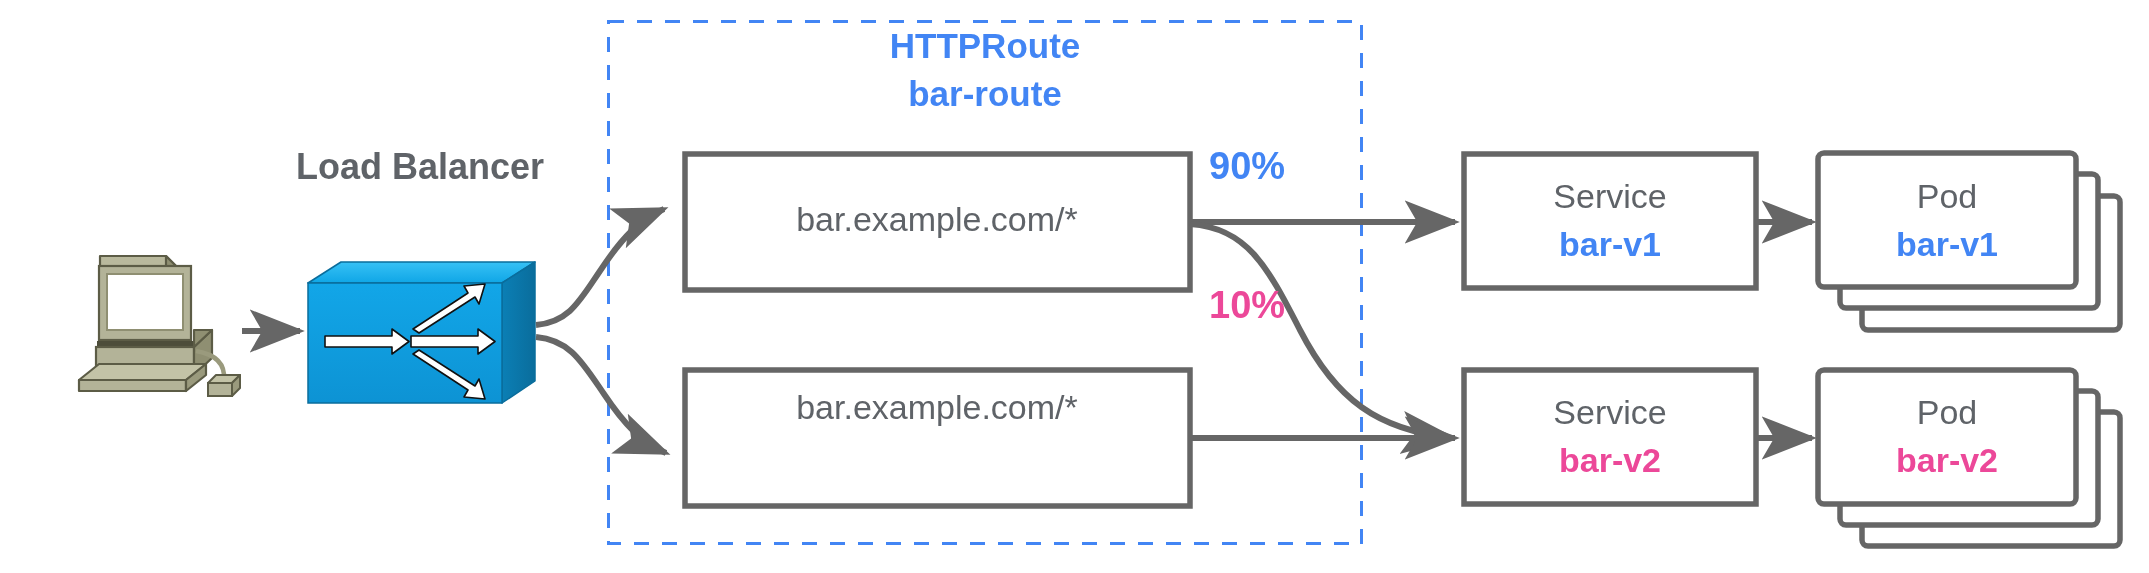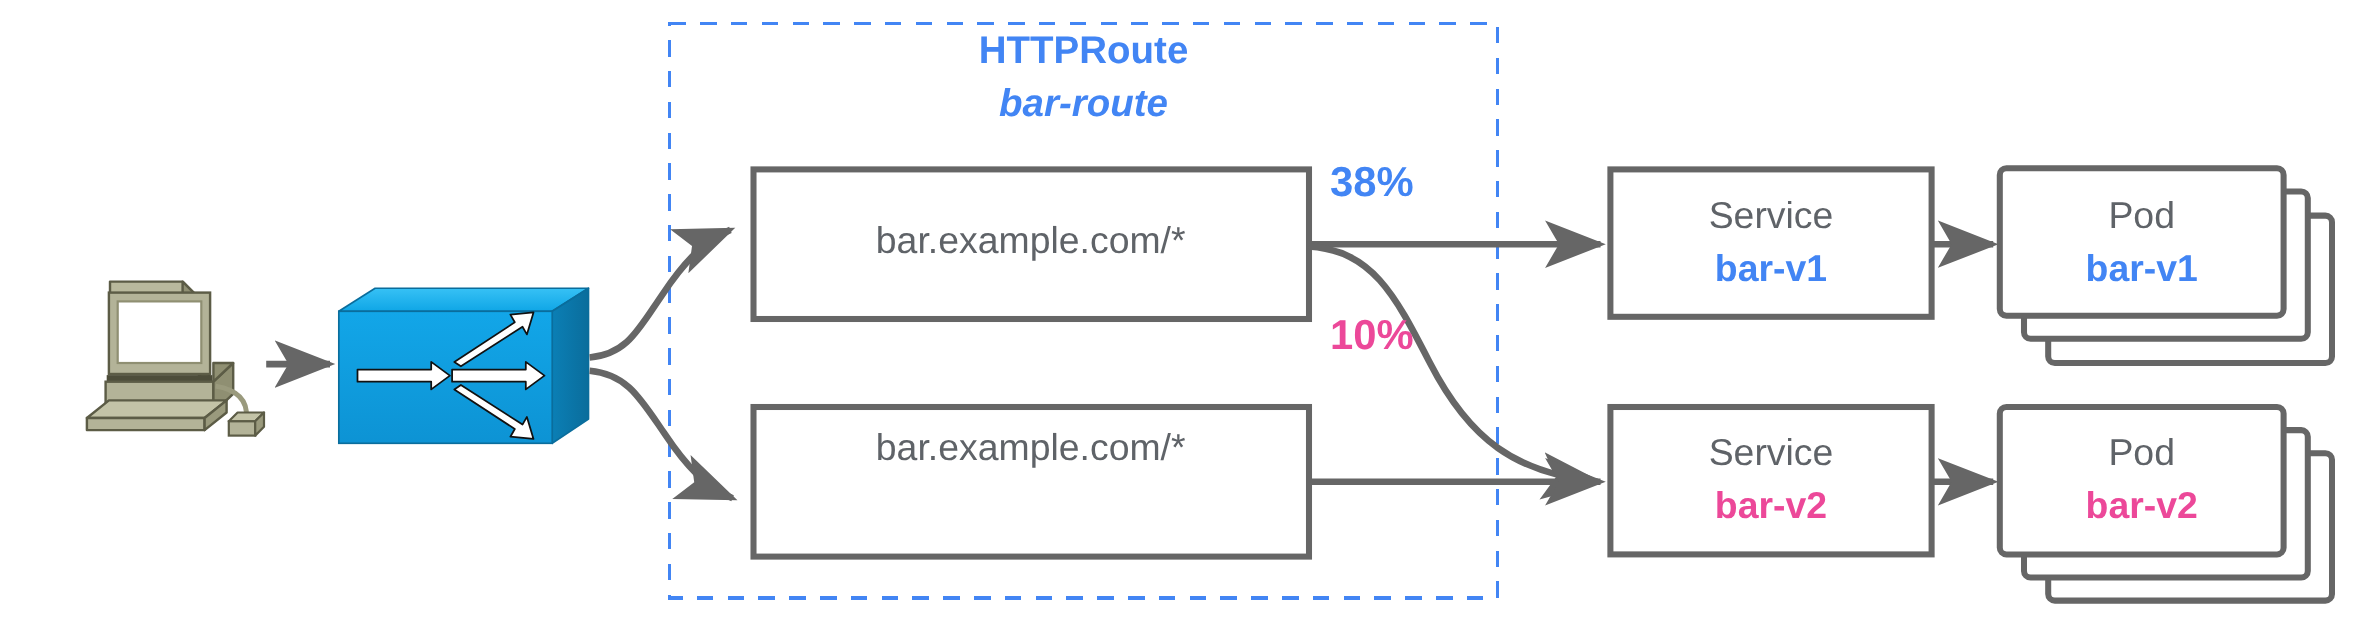--- a/index.html
+++ b/index.html
@@ -108,28 +108,29 @@
     </g>
 
     <g>
       <rect x="1862" y="412" width="258" height="134" rx="6" fill="#fff" stroke="#666" stroke-width="5.5"></rect>
       <rect x="1840" y="391" width="258" height="134" rx="6" fill="#fff" stroke="#666" stroke-width="5.5"></rect>
       <rect x="1818" y="370" width="258" height="134" rx="6" fill="#fff" stroke="#666" stroke-width="5.5"></rect>
     </g>
   </svg>
 
   <div class="lbl ctr bold t-blue" style="left:985px;top:26px;font-size:35px;">HTTPRoute</div>
-  <div class="lbl ctr bold t-blue" style="left:985px;top:74px;font-size:35px;font-style:italic;">bar-route</div>
+  <div class="lbl ctr bold t-blue" style="left:985px;top:74px;font-size:35px;">bar-route</div>
 
+  <div class="lbl ctr bold t-gray" style="left:420px;top:147px;font-size:36px;">Load Balancer</div>
 
   <div class="lbl ctr t-gray" style="left:937px;top:200px;font-size:34px;">bar.example.com/*</div>
 
   <div class="lbl ctr t-gray" style="left:937px;top:388px;font-size:34px;">bar.example.com/*</div>
 
-  <div class="lbl bold t-blue" style="left:1209px;top:145px;font-size:38px;">38%</div>
+  <div class="lbl bold t-blue" style="left:1209px;top:145px;font-size:38px;">90%</div>
   <div class="lbl bold t-green" style="left:1209px;top:284px;font-size:38px;">10%</div>
 
   <div class="lbl ctr t-gray" style="left:1610px;top:177px;font-size:34px;">Service</div>
   <div class="lbl ctr bold t-blue" style="left:1610px;top:225px;font-size:34px;">bar-v1</div>
 
   <div class="lbl ctr t-gray" style="left:1610px;top:393px;font-size:34px;">Service</div>
   <div class="lbl ctr bold t-green" style="left:1610px;top:441px;font-size:34px;">bar-v2</div>
 
   <div class="lbl ctr t-gray" style="left:1947px;top:177px;font-size:34px;">Pod</div>
   <div class="lbl ctr bold t-blue" style="left:1947px;top:225px;font-size:34px;">bar-v1</div>

